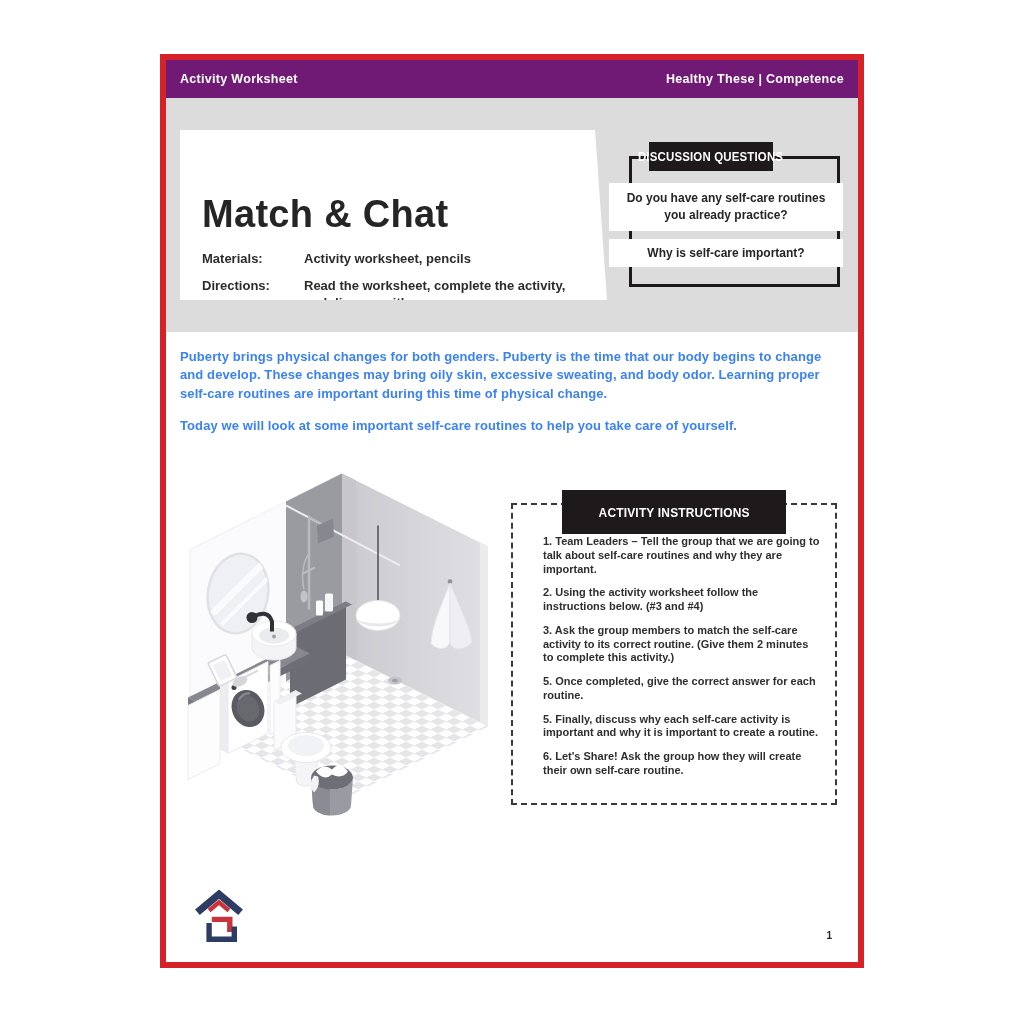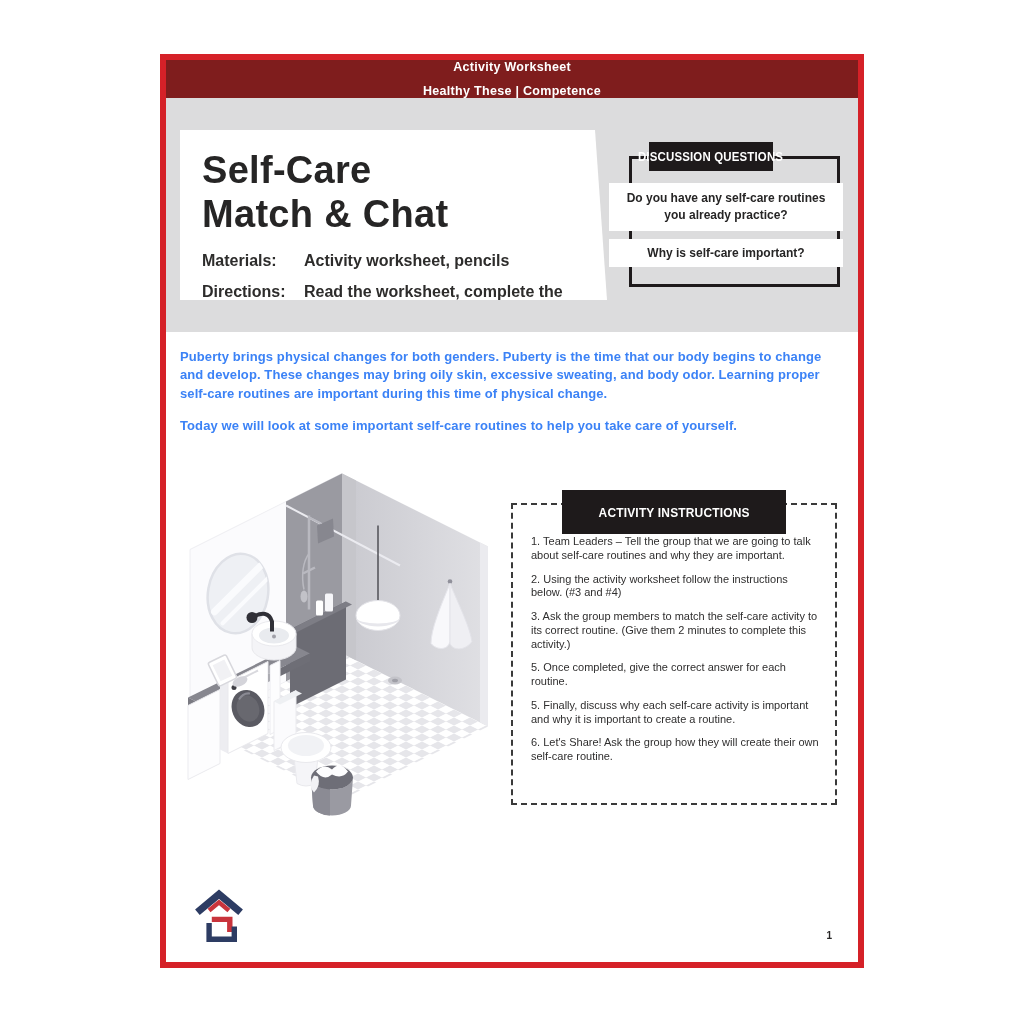--- a/index.html
+++ b/index.html
@@ -4,34 +4,34 @@
 <style>
   html,body{margin:0;padding:0;background:#ffffff;width:1024px;height:1024px;
     font-family:"Liberation Sans", sans-serif;-webkit-font-smoothing:antialiased;}
   .canvas{position:relative;width:1024px;height:1024px;background:#ffffff;overflow:hidden;}
 
   
   .frame{position:absolute;left:160px;top:54px;width:692px;height:902px;
     border:6px solid #d52128;background:#ffffff;}
 
   
-  .topbar{position:absolute;left:0;top:0;width:100%;height:38px;background:#7f1d1d;
-    display:flex;align-items:center;justify-content:space-between;padding:0 14px;box-sizing:border-box;flex-direction:column;}
+  .topbar{position:absolute;left:0;top:0;width:100%;height:38px;background:#701a75;
+    display:flex;align-items:center;justify-content:space-between;padding:0 14px;box-sizing:border-box;}
   .topbar span{color:#ffffff;font-size:12.5px;font-weight:bold;letter-spacing:.3px;}
 
   
   .band{position:absolute;left:0;top:38px;width:100%;height:234px;background:#dcdcdd;}
 
   
   .title-box{position:absolute;left:14px;top:32px;width:427px;height:170px;background:#ffffff;
     clip-path:polygon(0 0, calc(100% - 12px) 0, 100% 100%, 0 100%);
     padding:18px 0 0 22px;box-sizing:border-box;}
   .title-box h1{margin:0;font-size:38px;line-height:1.16;font-weight:bold;color:#262525;letter-spacing:.3px;}
   .meta{margin-top:14px;display:grid;grid-template-columns:92px 1fr;column-gap:10px;row-gap:9px;
-    font-size:16px;font-weight:bold;color:#2d2c2b;padding-right:34px;line-height:1.35;}
+    font-size:13px;font-weight:bold;color:#2d2c2b;padding-right:34px;line-height:1.35;}
 
   
   .dq{position:absolute;right:0;top:0;width:100%;height:100%;}
   .dq-bracket{position:absolute;left:463px;top:58px;width:205px;height:125px;border:3px solid #1e1a1b;}
   .dq-header{position:absolute;left:483px;top:44px;width:124px;height:29px;background:#1e1a1b;
     display:flex;align-items:center;justify-content:center;}
   .dq-header span{color:#fff;font-size:13px;font-weight:bold;letter-spacing:.2px;
     transform:scaleX(.88);white-space:nowrap;}
   .dq-q{position:absolute;left:443px;width:234px;background:#ffffff;color:#262525;
     font-size:12px;font-weight:bold;text-align:center;line-height:1.4;
@@ -43,21 +43,21 @@
   .intro-wrap{position:absolute;left:14px;top:288px;width:652px;}
   .intro-wrap p{margin:0 0 14px 0;font-size:13px;font-weight:bold;color:#3b82f6;line-height:1.42;letter-spacing:.1px;}
 
   
   .activity{position:absolute;left:345px;top:443px;width:326px;height:302px;
     border:2px dashed #3a3a3a;box-sizing:border-box;background:#ffffff;}
   .act-header{position:absolute;left:50%;top:-15px;transform:translateX(-50%);
     background:#1e1a1b;height:44px;min-width:200px;display:flex;align-items:center;justify-content:center;padding:0 12px;}
   .act-header span{color:#fff;font-size:13px;font-weight:bold;letter-spacing:.2px;transform:scaleX(.92);white-space:nowrap;}
   .act-steps{padding:30px 14px 8px 14px;}
-  .act-steps p{margin:0 0 10px 4px;font-size:11px;font-weight:normal;color:#2f2e2e;line-height:1.25;}
+  .act-steps p{margin:0 0 10px 16px;font-size:11px;font-weight:bold;color:#2f2e2e;line-height:1.25;}
 
   
   .illo{position:absolute;left:16px;top:395px;width:330px;height:385px;}
 
   
   .logo{position:absolute;left:26px;top:822px;width:54px;height:64px;}
   .pagenum{position:absolute;right:26px;top:870px;font-size:10px;font-weight:bold;color:#262525;}
 </style>
 </head>
 <body>
@@ -66,21 +66,21 @@
   <div class="frame">
 
     <div class="topbar">
       <span>Activity Worksheet</span>
       <span>Healthy These | Competence</span>
     </div>
 
     <div class="band">
 
       <div class="title-box">
-        <h1><span>Self-Care</span><br>
+        <h1><br>
           <span>Match &amp; Chat</span></h1>
         <div class="meta">
           <span>Materials:</span>
           <span>Activity worksheet, pencils</span>
           <span>Directions:</span>
           <span>Read the worksheet, complete the activity, and discuss with group.</span>
         </div>
       </div>
 
       <div class="dq">

